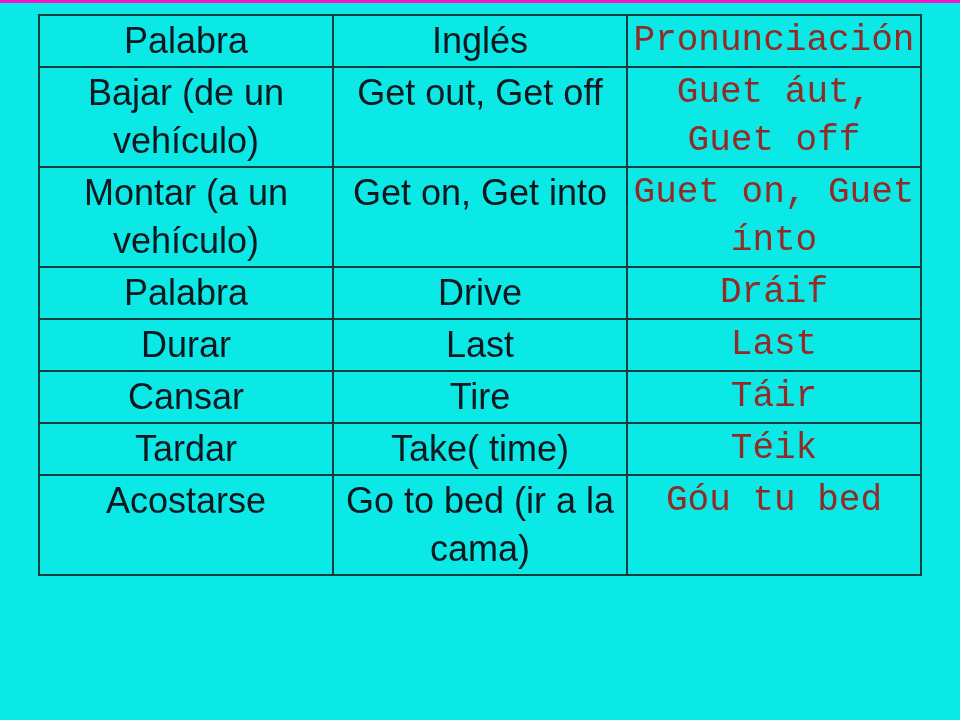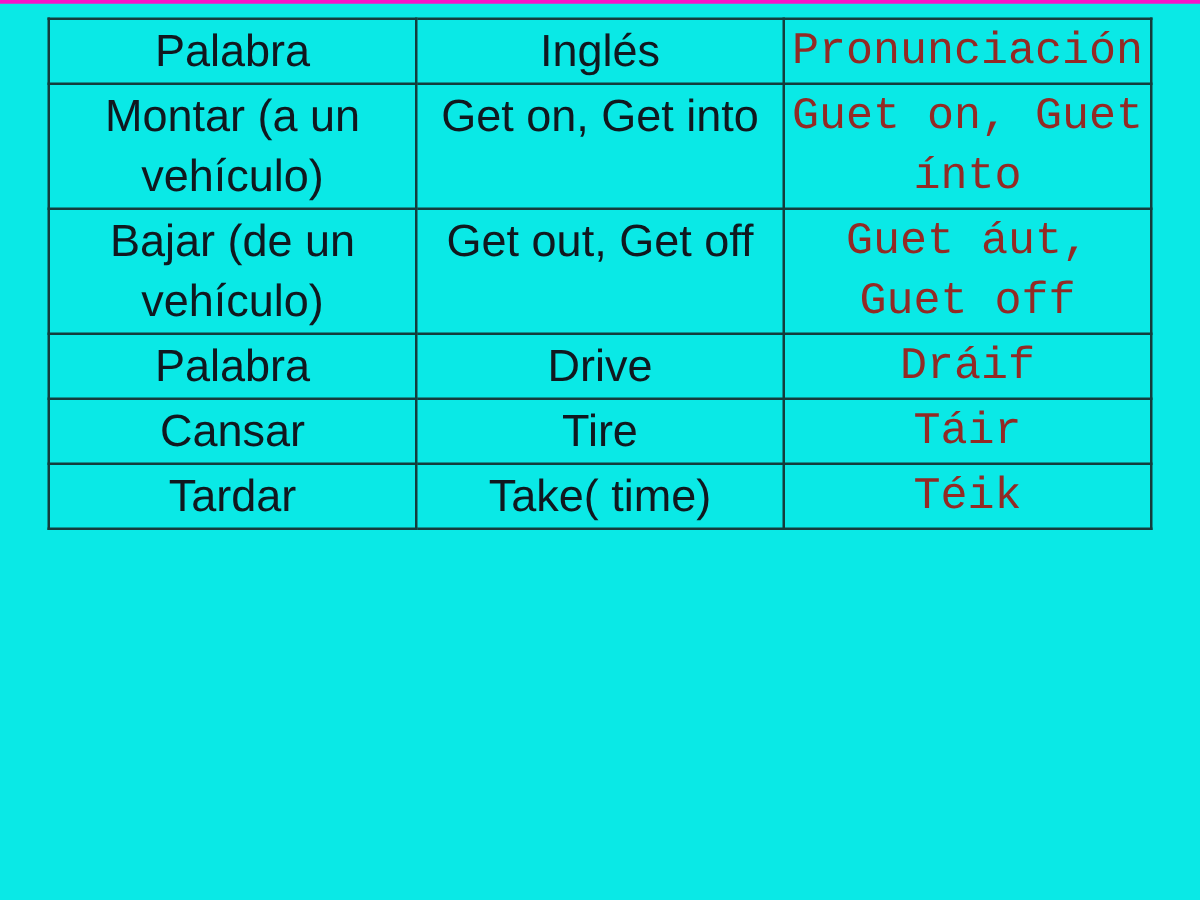--- a/index.html
+++ b/index.html
@@ -61,39 +61,49 @@
       </colgroup>
     <thead>
       <tr>
         <th>Palabra</th>
         <th>Inglés</th>
         <th class="pron">Pronunciación</th>
       </tr>
     </thead>
     <tbody>
       <tr>
+        <td>Bajar (de un vehículo)</td>
+        <td>Get out, Get off</td>
+        <td class="pron">Guet áut, Guet off</td>
+      </tr>
+      <tr>
         <td>Montar (a un vehículo)</td>
         <td>Get on, Get into</td>
         <td class="pron">Guet on, Guet ínto</td>
       </tr>
       <tr>
-        <td>Bajar (de un vehículo)</td>
-        <td>Get out, Get off</td>
-        <td class="pron">Guet áut, Guet off</td>
-      </tr>
-      <tr>
         <td>Palabra</td>
         <td>Drive</td>
         <td class="pron">Dráif</td>
+      </tr>
+      <tr>
+        <td>Durar</td>
+        <td>Last</td>
+        <td class="pron">Last</td>
       </tr>
       <tr>
         <td>Cansar</td>
         <td>Tire</td>
         <td class="pron">Táir</td>
       </tr>
       <tr>
         <td>Tardar</td>
         <td>Take( time)</td>
         <td class="pron">Téik</td>
       </tr>
+      <tr>
+        <td>Acostarse</td>
+        <td>Go to bed (ir a la cama)</td>
+        <td class="pron">Góu tu bed</td>
+      </tr>
     </tbody>
   </table>
 </div>
 
 </body></html>

